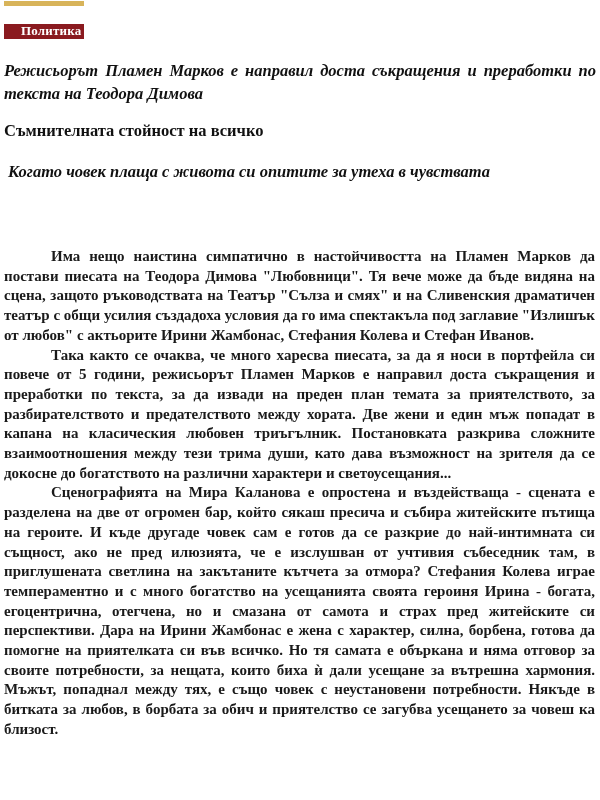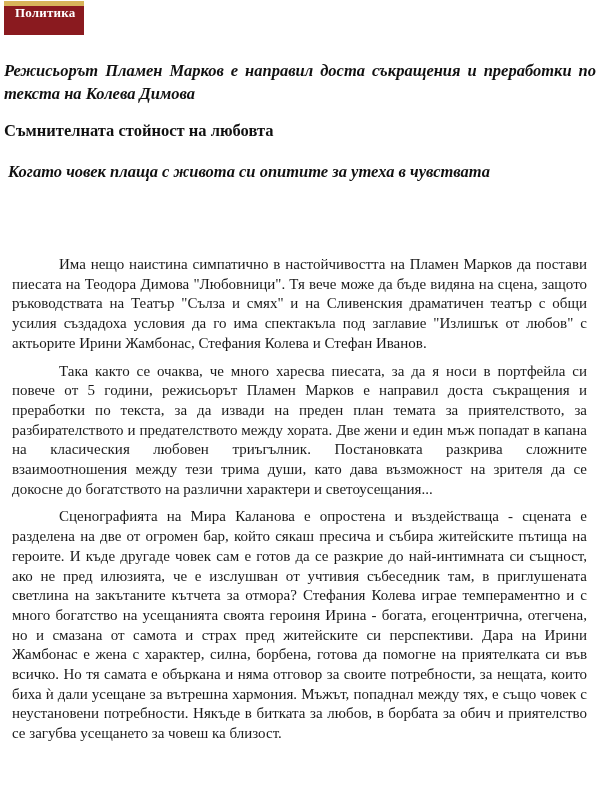--- a/index.html
+++ b/index.html
@@ -33,32 +33,32 @@
       position: absolute;
       left: 0;
       top: 0;
       width: 80px;
       height: 5px;
       background: #d8b45a;
     }
     .masthead-bar {
       position: absolute;
       left: 0;
-      top: 5px;
+      top: 23px;
       width: 80px;
-      height: 29px;
+      height: 15px;
       background: #8a1a1f;
       color: #ffffff;
       font-family: "Liberation Serif", serif;
       font-weight: bold;
       font-size: 13px;
       line-height: 13px;
       letter-spacing: 0.2px;
       text-align: left;
-      padding-left: 11px;
+      padding-left: 17px;
       box-sizing: border-box;
       overflow: hidden;
       white-space: nowrap;
     }
     .issue-line {
       position: absolute;
       left: 4px;
       top: 17px;
       font-weight: bold;
       font-size: 14.5px;
@@ -100,39 +100,40 @@
     .body-text {
       position: absolute;
       left: 4px;
       top: 247px;
       width: 591px;
       font-size: 15px;
       line-height: 19.7px;
       color: #1a1a1a;
     }
     .body-text p {
-      margin: 8px;
+      margin: 0;
       text-indent: 47px;
       text-align: justify;
+      font-weight: bold;
     }
   </style>
 </head>
 <body>
 
 <div class="page">
 
   <div class="masthead">
     <div class="masthead-band"></div>
     <div class="masthead-bar">Политика</div>
   </div>
 
 
-  <div class="deck">Режисьорът Пламен Марков е направил доста съкращения и преработки по текста на Колева Димова</div>
+  <div class="deck">Режисьорът Пламен Марков е направил доста съкращения и преработки по текста на Теодора Димова</div>
 
-  <div class="headline">Съмнителната стойност на любовта</div>
+  <div class="headline">Съмнителната стойност на всичко</div>
 
   <div class="subheadline">Когато човек плаща с живота си опитите за утеха в чувствата</div>
 
   <div class="body-text">
     <p>Има нещо наистина симпатично в настойчивостта на Пламен Марков да постави пиесата на Теодора Димова "Любовници". Тя вече може да бъде видяна на сцена, защото ръководствата на Театър "Сълза и смях" и на Сливенския драматичен театър с общи усилия създадоха условия да го има спектакъла под заглавие "Излишък от любов" с актьорите Ирини Жамбонас, Стефания Колева и Стефан Иванов.</p>
     <p>Така както се очаква, че много харесва пиесата, за да я носи в портфейла си повече от 5 години, режисьорът Пламен Марков е направил доста съкращения и преработки по текста, за да извади на преден план темата за приятелството, за разбирателството и предателството между хората. Две жени и един мъж попадат в капана на класическия любовен триъгълник. Постановката разкрива сложните взаимоотношения между тези трима души, като дава възможност на зрителя да се докосне до богатството на различни характери и светоусещания...</p>
     <p>Сценографията на Мира Каланова е опростена и въздействаща - сцената е разделена на две от огромен бар, който сякаш пресича и събира житейските пътища на героите. И къде другаде човек сам е готов да се разкрие до най-интимната си същност, ако не пред илюзията, че е изслушван от учтивия събеседник там, в приглушената светлина на закътаните кътчета за отмора? Стефания Колева играе темпераментно и с много богатство на усещанията своята героиня Ирина - богата, егоцентрична, отегчена, но и смазана от самота и страх пред житейските си перспективи. Дара на Ирини Жамбонас е жена с характер, силна, борбена, готова да помогне на приятелката си във всичко. Но тя самата е объркана и няма отговор за своите потребности, за нещата, които биха ѝ дали усещане за вътрешна хармония. Мъжът, попаднал между тях, е също човек с неустановени потребности. Някъде в битката за любов, в борбата за обич и приятелство се загубва усещането за човеш ка близост.</p>
   </div>
 
 </div>

